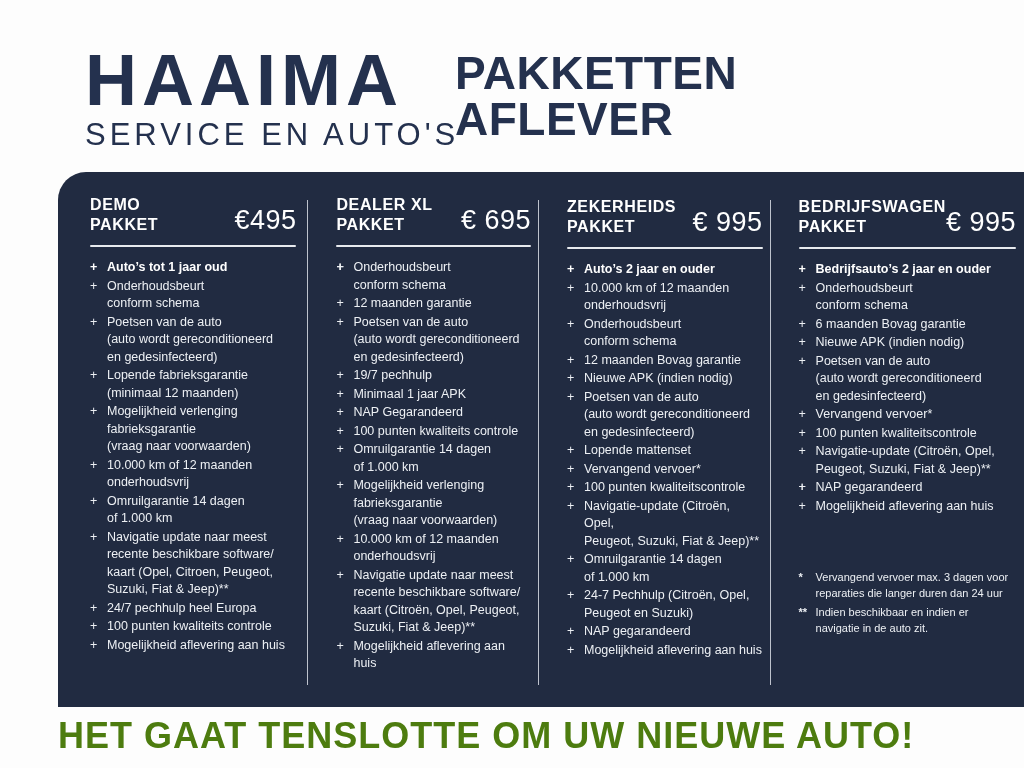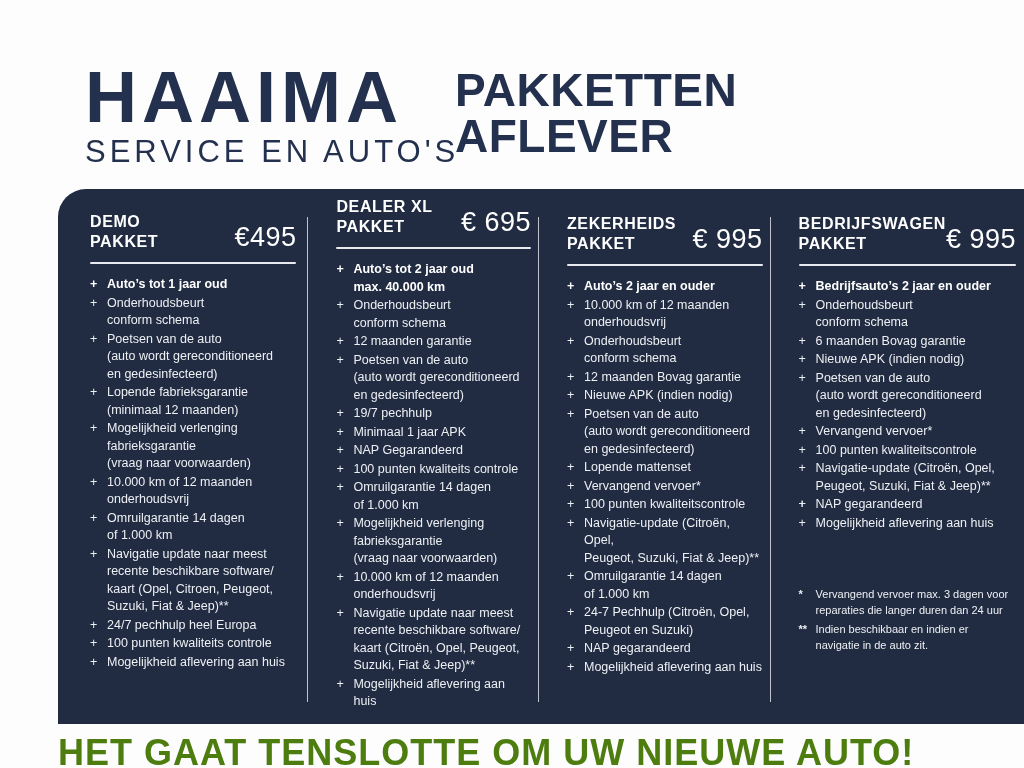--- a/index.html
+++ b/index.html
@@ -2,21 +2,21 @@
 <html><head>
 <meta charset="utf-8">
 <style>
   * { margin: 0; padding: 0; box-sizing: border-box; }
   html, body { width: 1024px; height: 768px; overflow: hidden; }
   body {
     font-family: "Liberation Sans", sans-serif;
     background: #fdfdfd;
     position: relative;
   }
-  .page { position: absolute; inset: 0; margin-top: 17px; }
+  .page { position: absolute; inset: 0; }
 
   
   .logo { position: absolute; left: 85px; top: 44px; }
   .logo-name {
     font-size: 72px; font-weight: 700; letter-spacing: 5px;
     line-height: 72px; color: #24314e;
   }
   .logo-tagline {
     font-size: 31px; font-weight: 400; letter-spacing: 4px;
     color: #24314e; margin-top: 1px;
@@ -28,21 +28,21 @@
   }
 
   
   .panel {
     position: absolute; left: 58px; right: 0; top: 172px; height: 535px;
     background: #212b41; border-radius: 28px 0 0 0;
   }
   .columns { display: flex; height: 100%; }
   .col { position: relative; height: 100%; }
   .col:nth-child(1) { width: 252px; padding: 23px 12px 0 32px; }
-  .col:nth-child(2) { width: 232px; padding: 8px 8px 0 28px; }
+  .col:nth-child(2) { width: 232px; padding: 23px 8px 0 28px; }
   .col:nth-child(3) { width: 233px; padding: 25px 8px 0 28px; }
   .col:nth-child(4) { flex: 1; padding: 25px 8px 0 28px; }
   .col:not(:last-child)::after {
     content: ""; position: absolute; right: 0; top: 28px; bottom: 22px;
     width: 1px; background: rgba(230,234,240,0.8);
   }
 
   .col-head { display: flex; justify-content: space-between; align-items: flex-end; }
   .col-name { font-size: 16px; line-height: 19.5px; font-weight: 700;
               letter-spacing: 0.6px; color: #ffffff; }
@@ -125,22 +125,21 @@
         <div class="col">
           <div class="col-head">
             <div class="col-name">
               <div>DEALER XL</div>
               <div>PAKKET</div>
             </div>
             <div class="col-price">€ 695</div>
           </div>
           <div class="rule"></div>
           <ul class="items">
-            <li class="item bold"><span class="plus">+</span><span class="txt">Auto’s tot 2 jaar oud
-max. 40.000 km</span></li>
+            <li class="item bold"><span class="plus">+</span></li>
             <li class="item"><span class="plus">+</span><span class="txt">Onderhoudsbeurt
 conform schema</span></li>
             <li class="item"><span class="plus">+</span><span class="txt">12 maanden garantie</span></li>
             <li class="item"><span class="plus">+</span><span class="txt">Poetsen van de auto
 (auto wordt gereconditioneerd
 en gedesinfecteerd)</span></li>
             <li class="item"><span class="plus">+</span><span class="txt">19/7 pechhulp</span></li>
             <li class="item"><span class="plus">+</span><span class="txt">Minimaal 1 jaar APK</span></li>
             <li class="item"><span class="plus">+</span><span class="txt">NAP Gegarandeerd</span></li>
             <li class="item"><span class="plus">+</span><span class="txt">100 punten kwaliteits controle</span></li>

